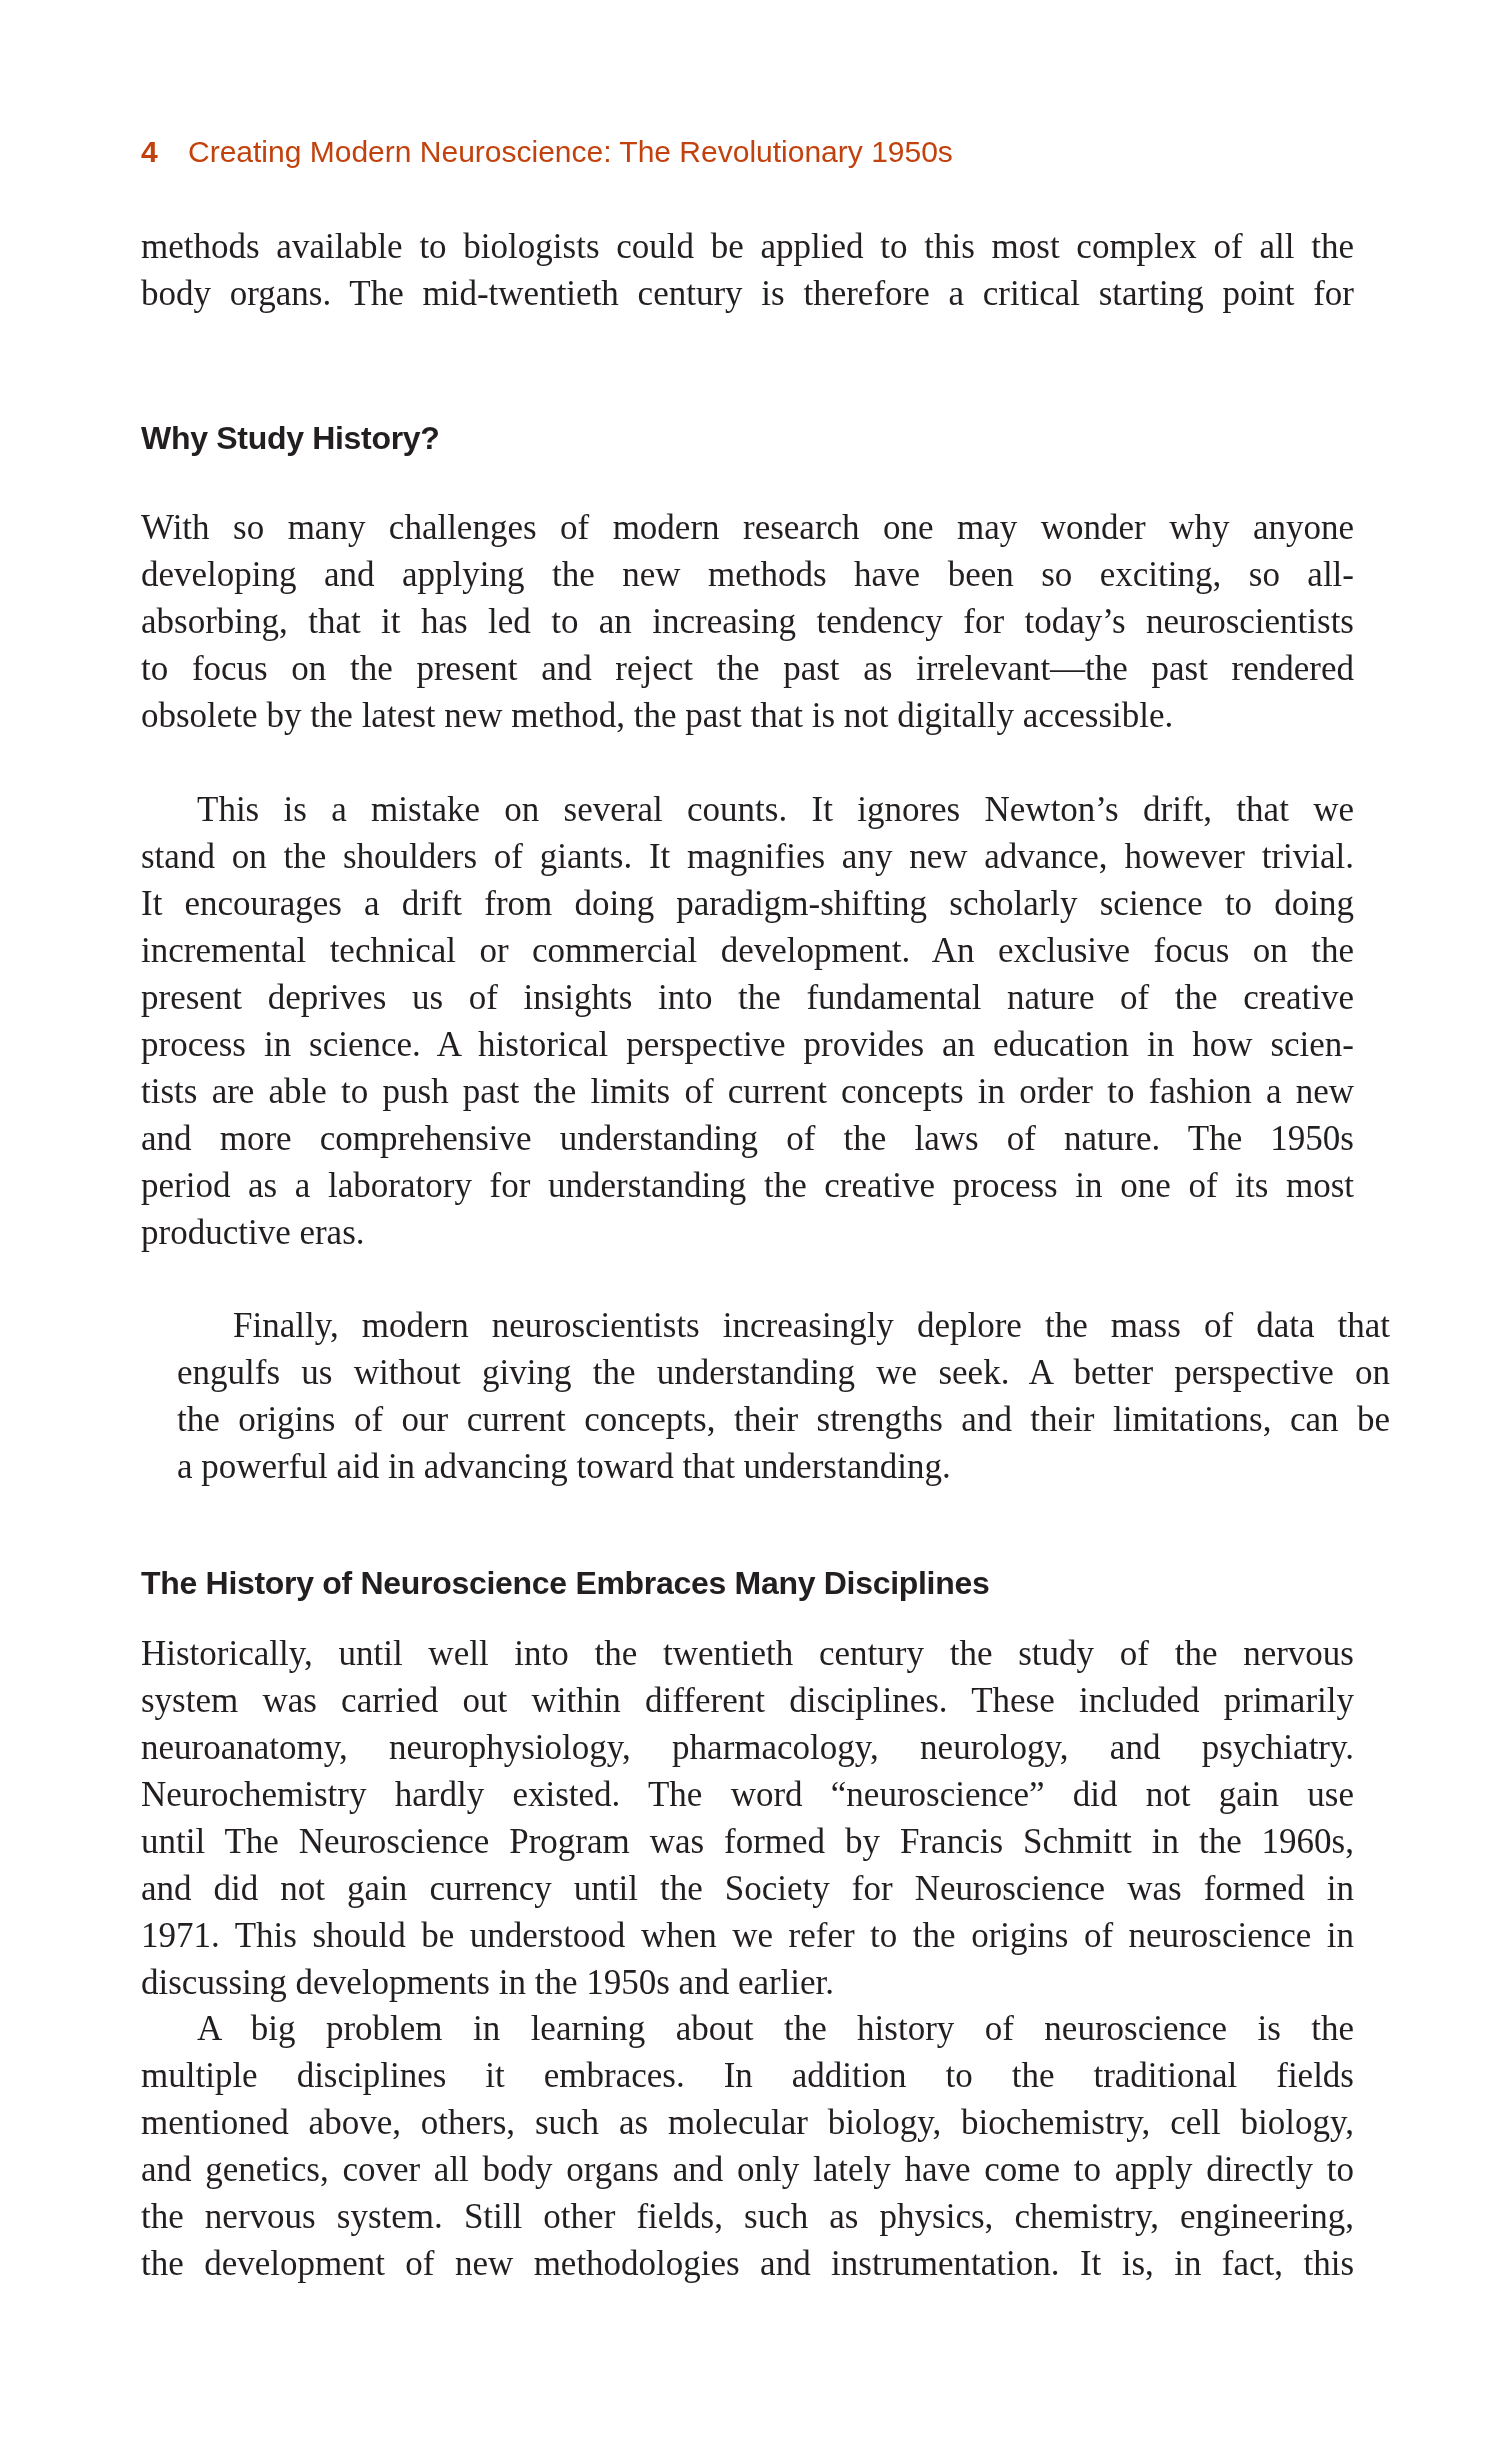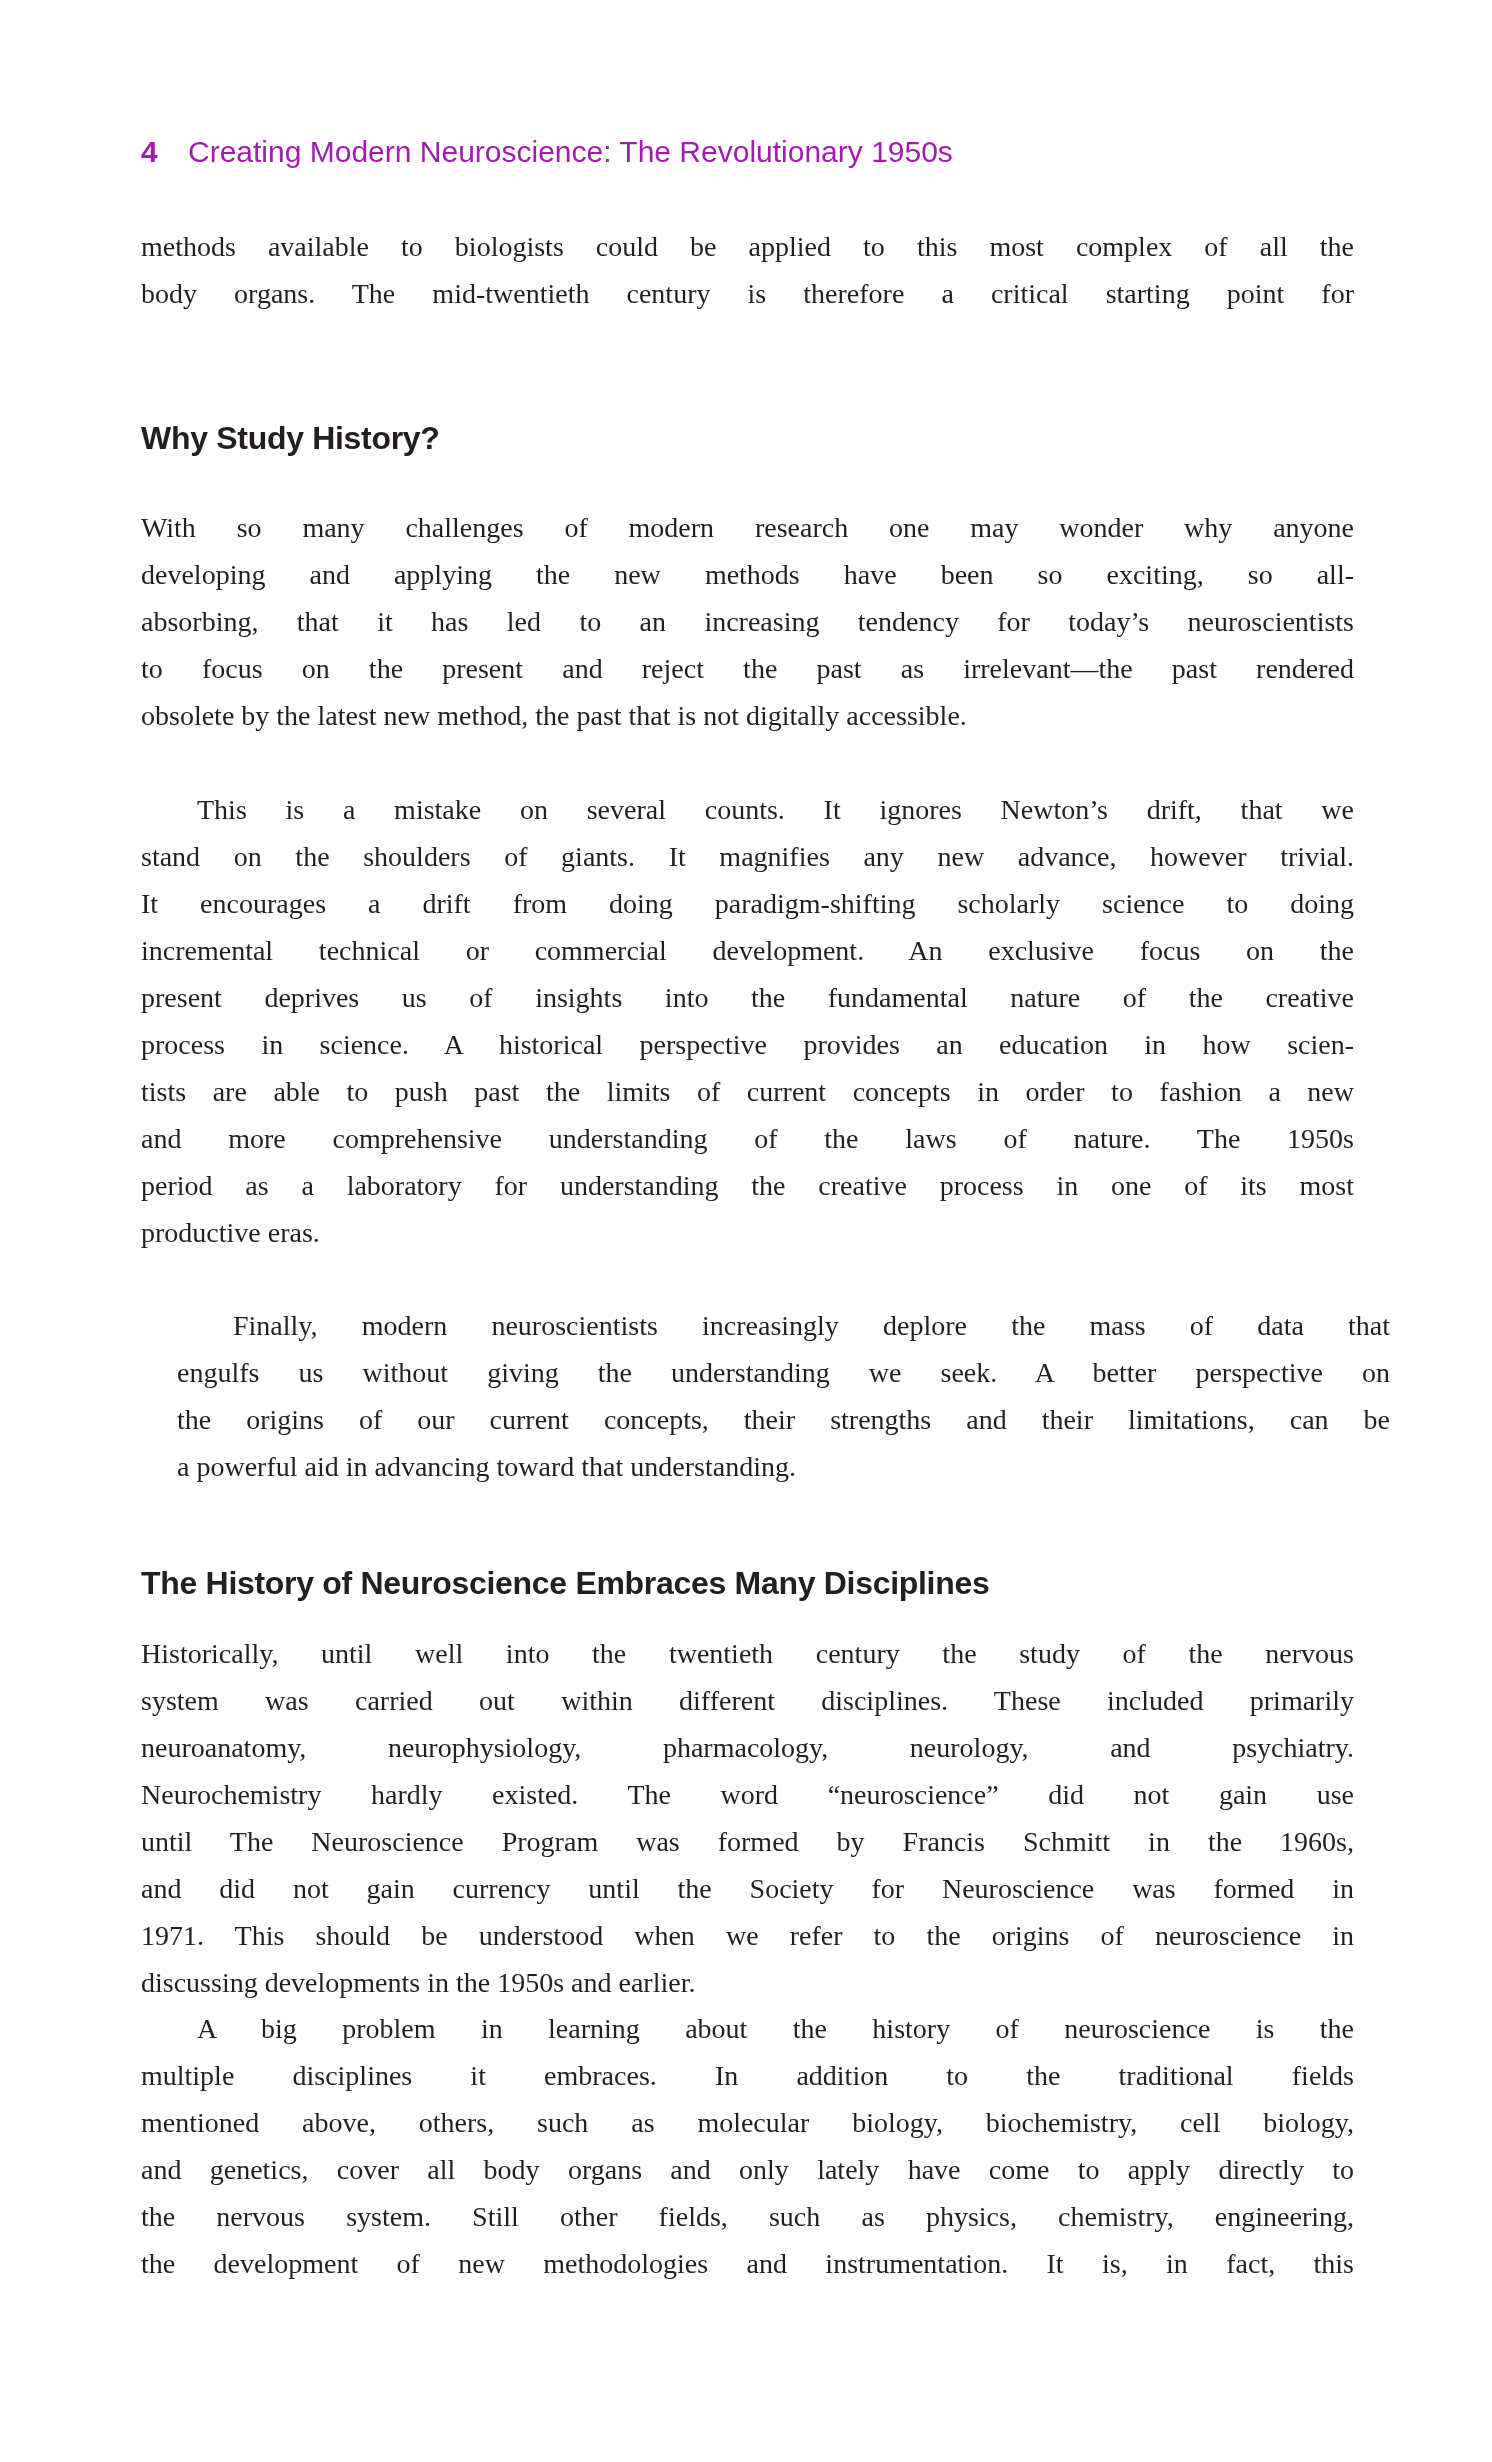--- a/index.html
+++ b/index.html
@@ -1,27 +1,27 @@
 <!DOCTYPE html>
 <html style="font-size:14.4px"><head>
 <meta charset="utf-8">
 <style>
   html, body { margin: 0; padding: 0; background: #ffffff; }
   body { width: 1492px; height: 2462px; position: relative; overflow: hidden; color: #231f20; }
   .page { position: absolute; left: 0; top: 0; width: 1492px; height: 2462px; }
   .running-head {
     position: absolute; left: 141px; top: 134px; height: 36px;
     font-family: "Liberation Sans", sans-serif; font-size: 30px; line-height: 36px;
-    color: #a21caf; white-space: nowrap;
+    color: #c2410c; white-space: nowrap;
   }
   .running-head .folio { font-weight: bold; display: inline-block; width: 47px; }
   .column { position: absolute; left: 141px; width: 1213px; }
   .line {
     display: block; height: 47px; line-height: 47px;
-    font-family: "Liberation Serif", serif; font-size: 28px;
+    font-family: "Liberation Serif", serif; font-size: 35px;
     text-align: justify; text-align-last: justify; white-space: nowrap; overflow: visible;
   }
   .line.last { text-align-last: left; }
   .line.indent { text-indent: 56px; }
   .heading {
     font-family: "Liberation Sans", sans-serif; font-weight: bold; font-size: 32px;
     line-height: 40px; height: 40px; letter-spacing: -0.3px; white-space: nowrap;
   }
 </style>
 </head>

